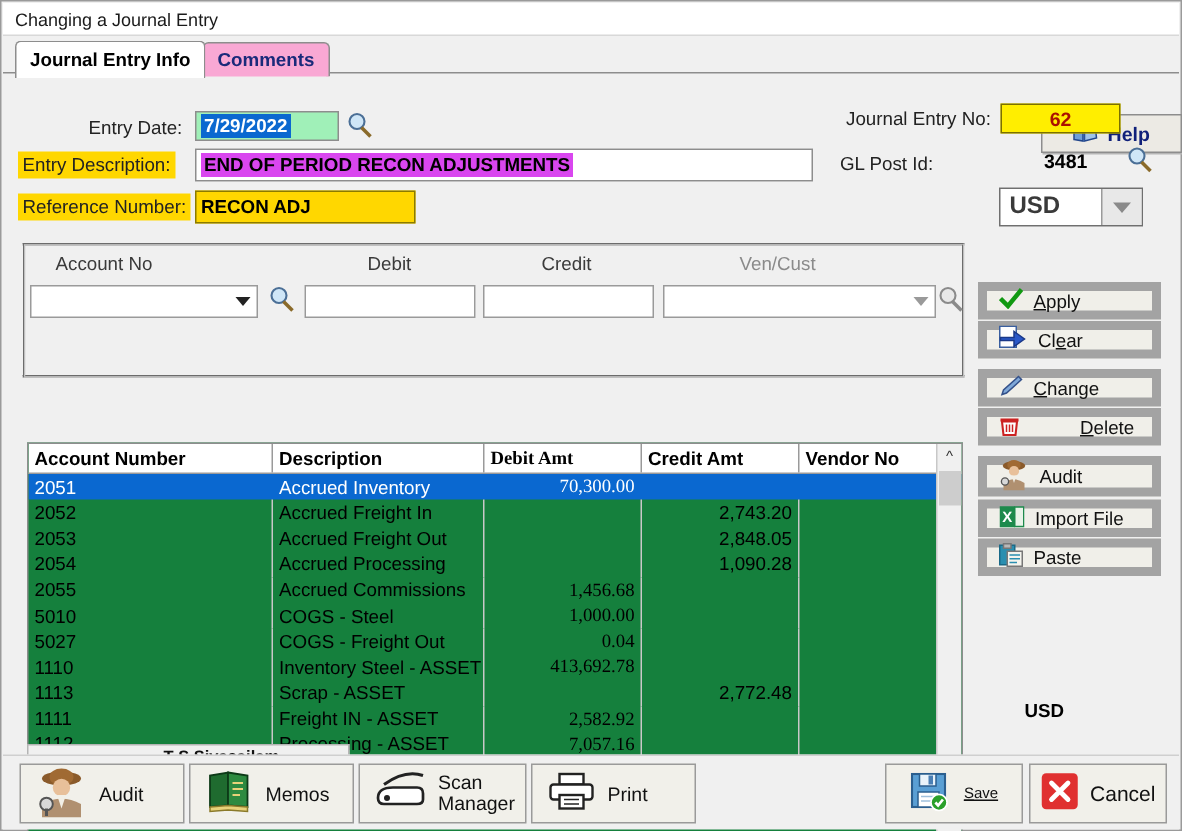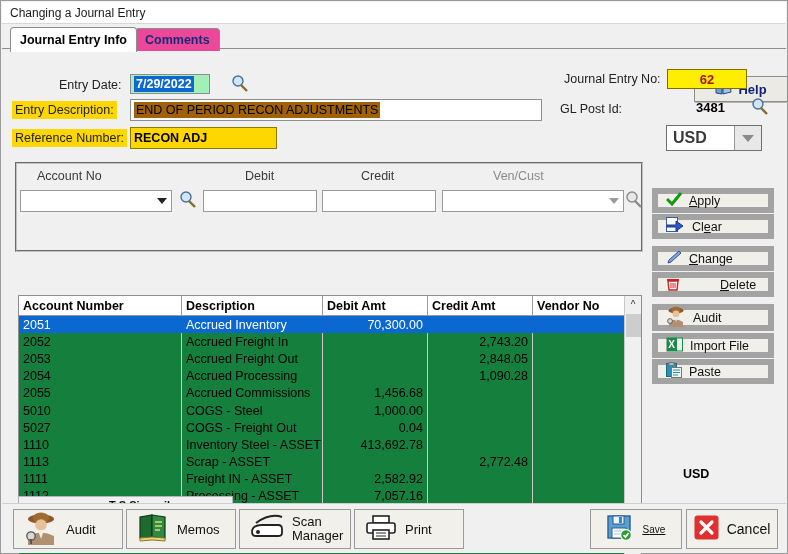--- a/index.html
+++ b/index.html
@@ -31,21 +31,21 @@
     border:1px solid #8d8d8d;border-bottom:none;
     border-radius:4px 4px 0 0;
     font-weight:bold;font-size:12.5px;
     display:flex;align-items:center;padding:0 9px;
     white-space:nowrap;
   }
   .tab.active{
     left:8px;background:#ffffff;color:#000;z-index:3;height:25px;top:3px;
   }
   .tab.inactive{
-    left:133px;background:#ec4899;color:#1a2a7a;z-index:1;top:4px;height:23px;
+    left:133px;background:#f9a8d4;color:#1a2a7a;z-index:1;top:4px;height:23px;
   }
   
   .panel{
     position:absolute;left:1px;top:47px;width:784px;height:455px;
     background:#f0f0f0;border-top:1px solid #8d8d8d;box-sizing:border-box;
   }
   
   .helpbtn{
     position:absolute;left:692px;top:27px;width:92px;height:24px;
     background:#eceae4;border:1px solid #8d8d8d;
@@ -137,21 +137,21 @@
   }
   .trow{display:flex;height:17.2px;font-size:12.5px;}
   .trow.sel{background:#0a68d0;color:#fff;}
   .trow .td{
     border-right:1px solid #c8c8c8;box-sizing:border-box;
     padding:0 4px;display:flex;align-items:center;overflow:hidden;white-space:nowrap;
   }
   .trow.sel .td{border-right-color:#0a68d0;}
   .c-acct{width:163px;}
   .c-desc{width:141px;}
-  .c-deb{width:105px;justify-content:flex-end;}
+  .c-deb{width:105px;justify-content:flex-end;font-family:Liberation Serif, serif;}
   .c-cre{width:105px;justify-content:flex-end;}
   .c-ven{width:90px;}
   .scroll{
     position:absolute;right:0;top:0;width:17px;height:100%;
     background:#f0f0f0;border-left:1px solid #c8c8c8;box-sizing:border-box;
   }
   .scroll .ar{
     height:17px;display:flex;align-items:center;justify-content:center;
     font-size:10px;color:#333;
   }
@@ -215,33 +215,33 @@
         <svg width="17" height="14" viewBox="0 0 17 14">
           <path d="M1,11 L7,12 L7,3 L1,2 Z" fill="#6f9fd8" stroke="#23478c" stroke-width="1"></path>
           <path d="M8,3 L15,1 L16,10 L8,12 Z" fill="#9fc3ea" stroke="#23478c" stroke-width="1"></path>
           <path d="M7,3 L8,3 L8,12 L7,12 Z" fill="#3a63a8"></path>
         </svg>
       </span>
       <span>Help</span>
     </div>
 
     <div class="lbl" style="left:57px;top:29px;">Entry Date:</div>
-    <div class="fld green" style="left:128px;top:25px;width:80px;height:20px;">
+    <div class="fld green" style="left:128px;top:25px;width:96px;height:20px;">
       <span class="datesel">7/29/2022</span>
     </div>
     <span class="magnify" style="left:228px;top:25px;">
       <svg width="20" height="20" viewBox="0 0 20 20">
         <circle cx="8" cy="7" r="5" fill="#cfe6f7" stroke="#4b6f96" stroke-width="1.4"></circle>
         <line x1="11" y1="11" x2="17" y2="17" stroke="#8a6a2a" stroke-width="2.4"></line>
       </svg>
     </span>
 
     <div class="lbl hl" style="left:10px;top:52px;">Entry Description:</div>
     <div class="fld" style="left:128px;top:50px;width:412px;height:22px;">
-      <span style="background:#a16207;font-weight:normal;padding:1px 2px;">END OF PERIOD RECON ADJUSTMENTS</span>
+      <span style="background:#d946ef;font-weight:bold;padding:1px 2px;">END OF PERIOD RECON ADJUSTMENTS</span>
     </div>
 
     <div class="lbl hl" style="left:10px;top:80px;">Reference Number:</div>
     <div class="fld yellowtxt" style="left:128px;top:78px;width:147px;height:22px;">
       <span>RECON ADJ</span>
     </div>
 
     <div class="lbl" style="left:562px;top:23px;">Journal Entry No:</div>
     <div class="jeno" style="left:665px;top:20px;width:80px;height:20px;">
       <span>62</span>

